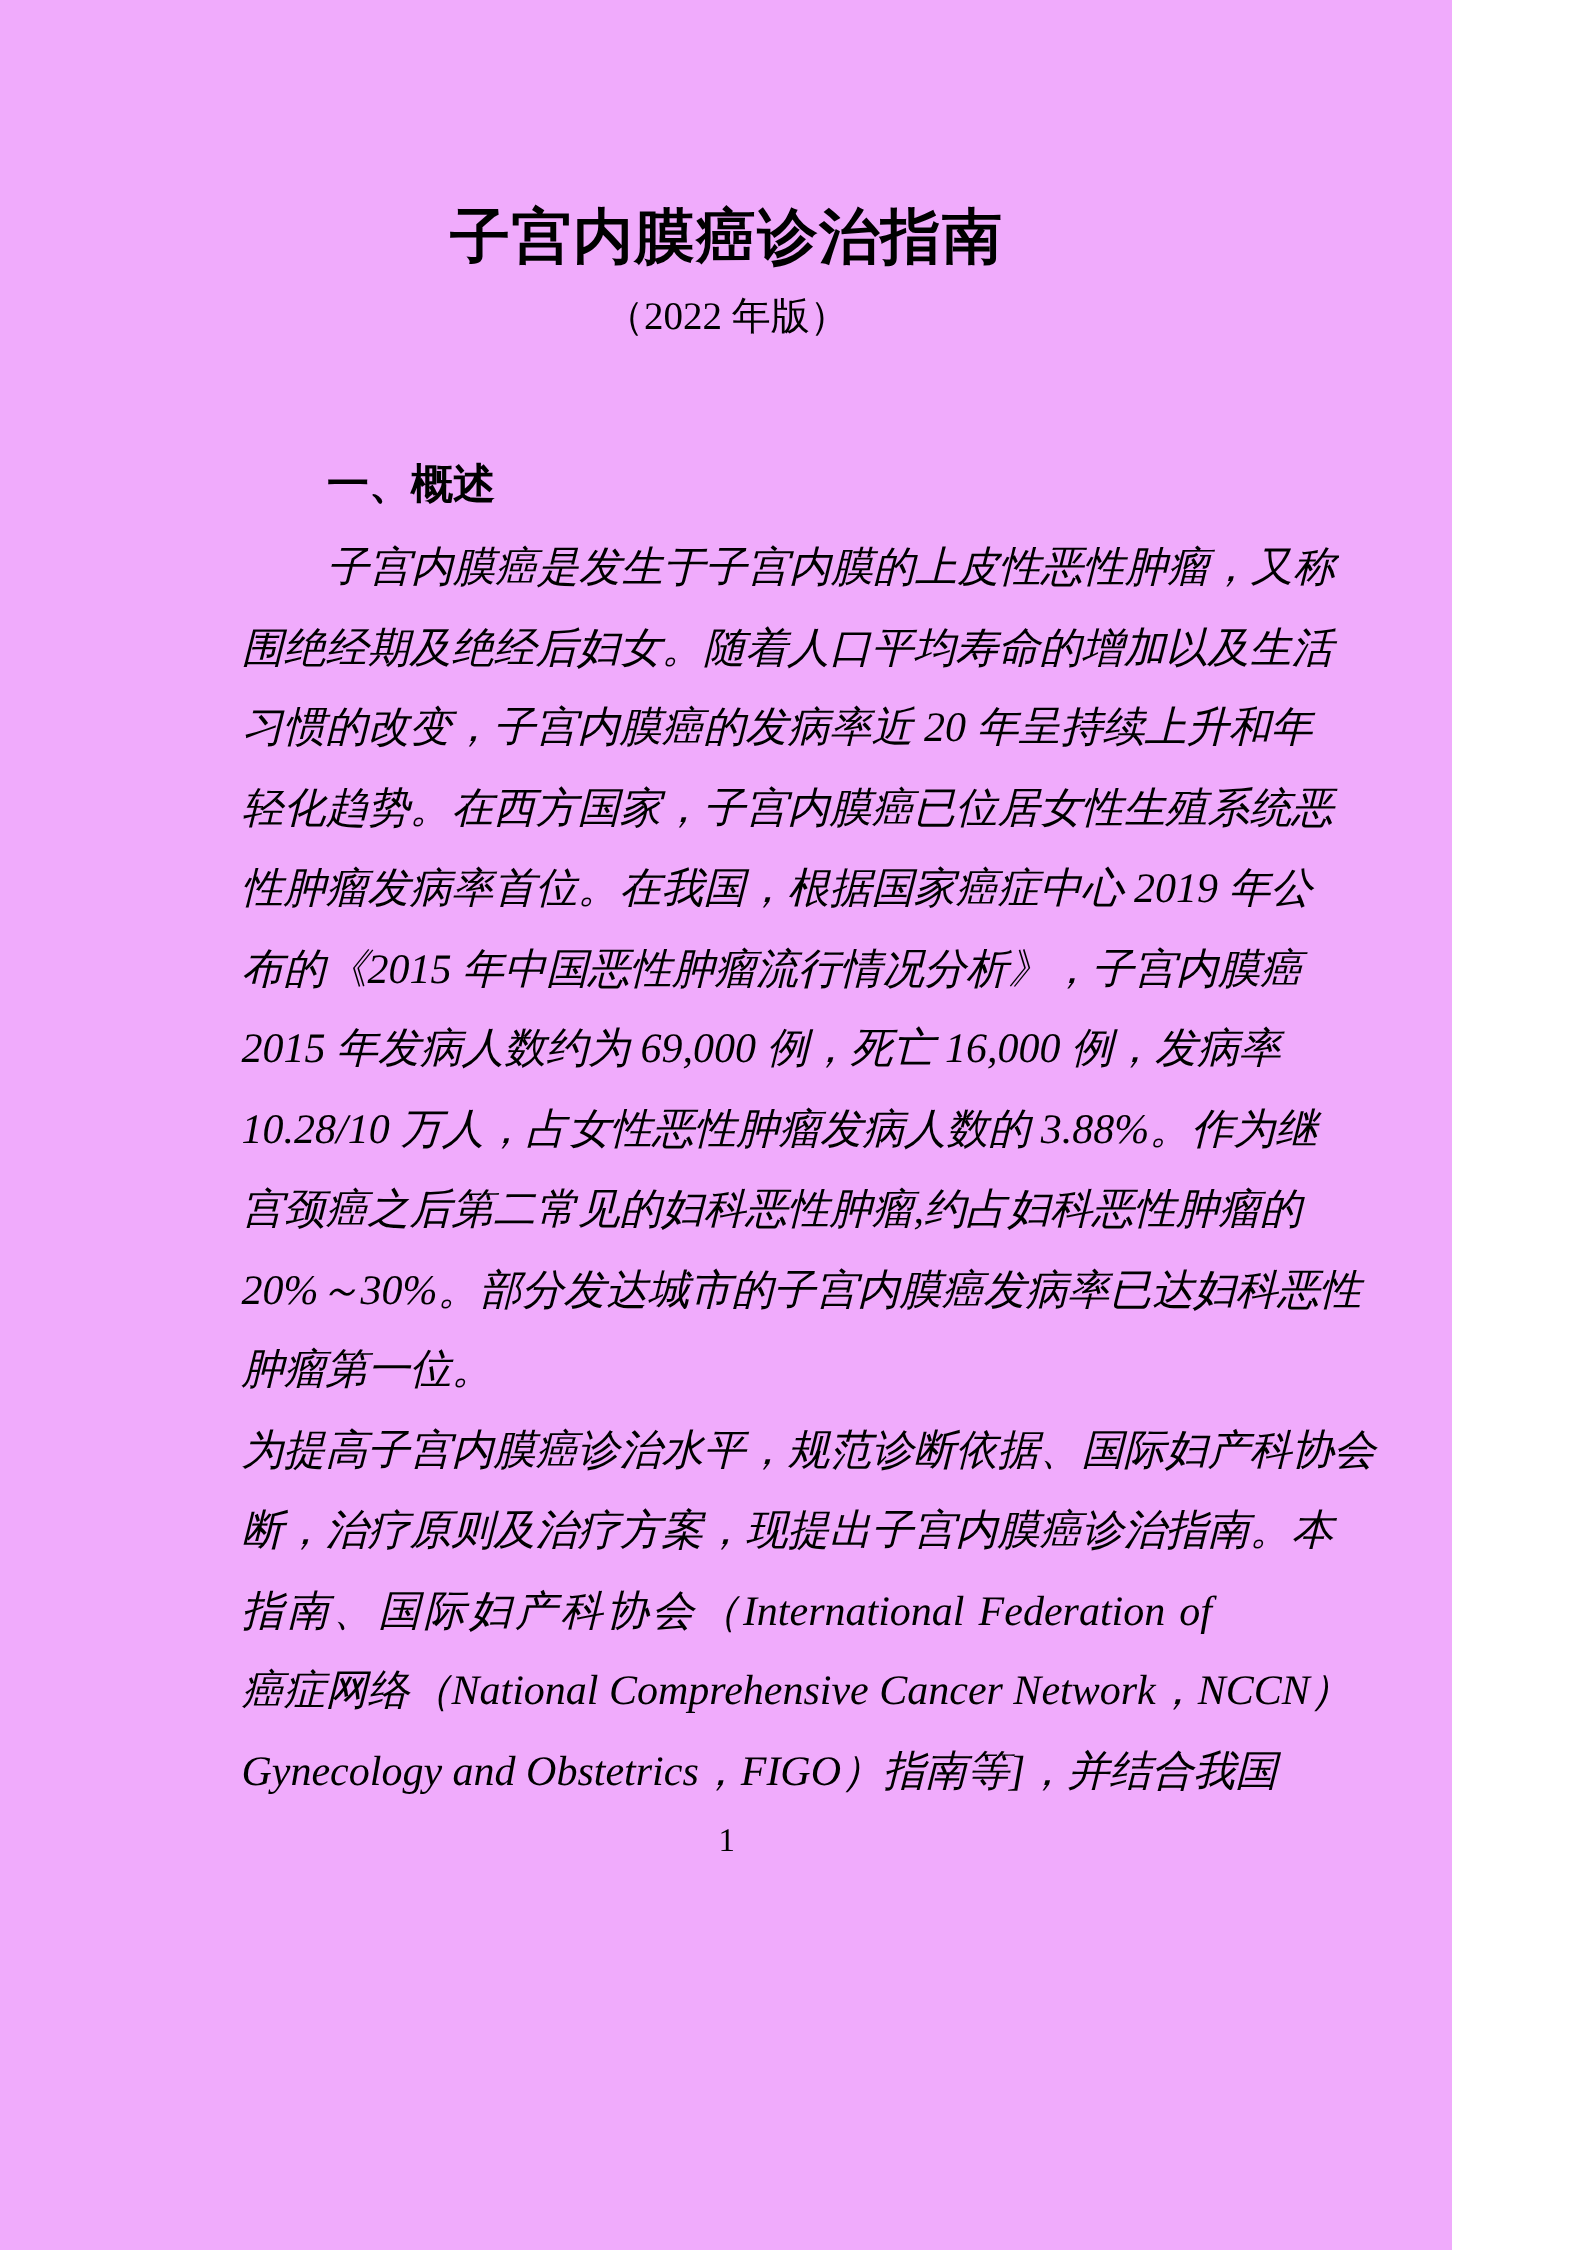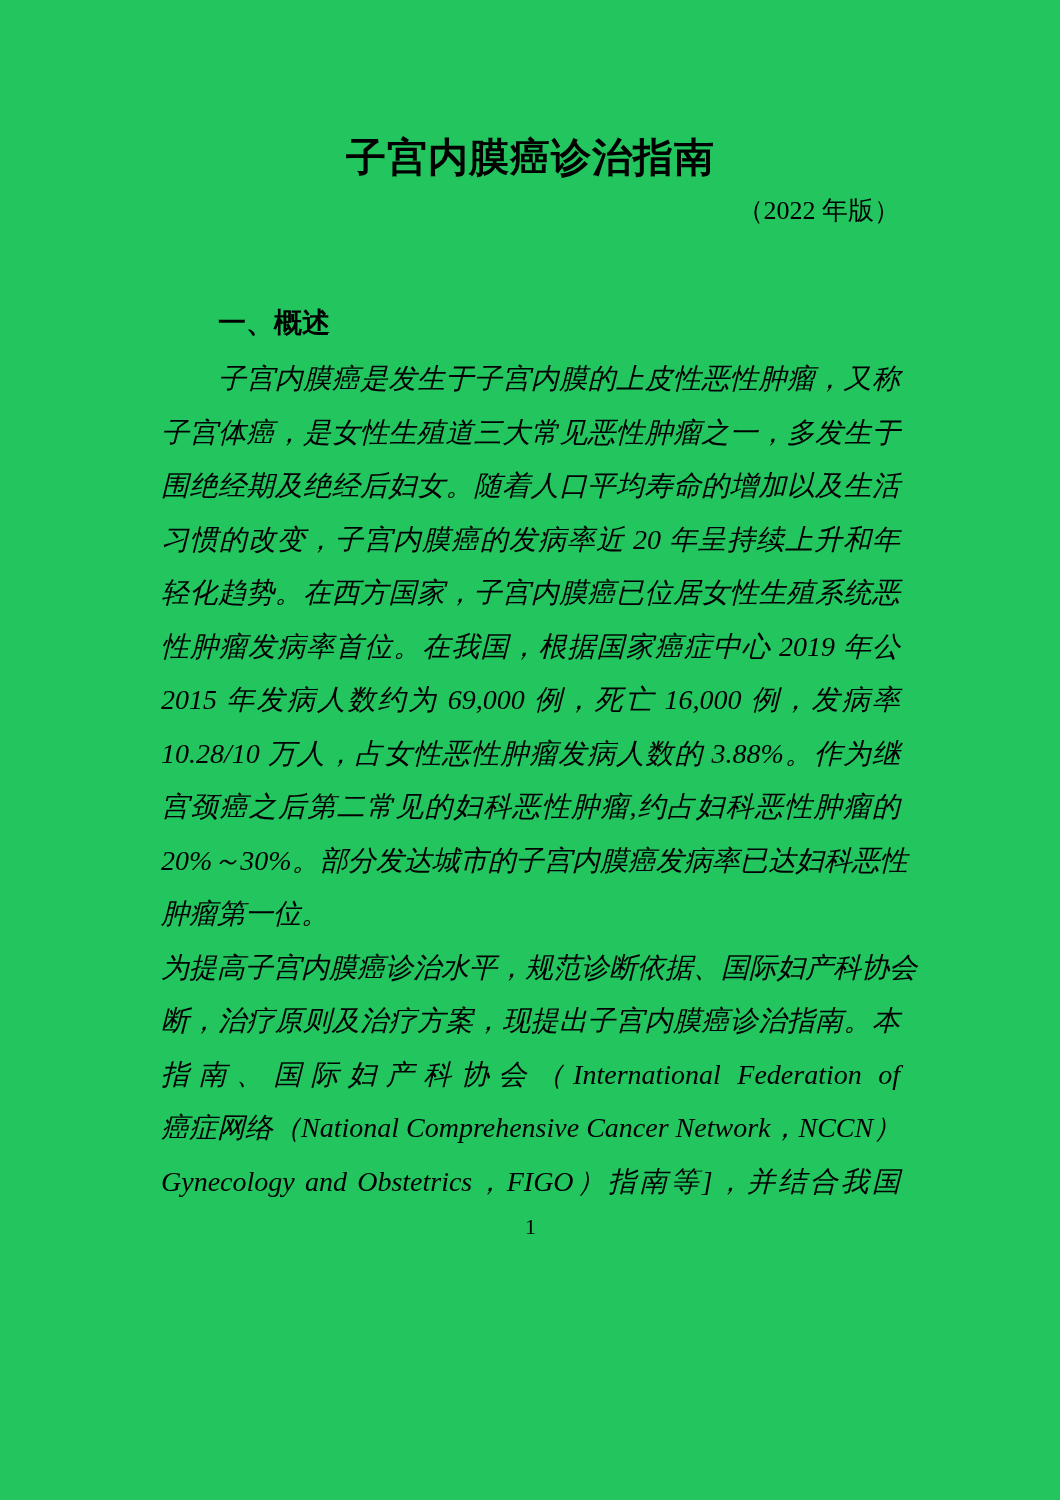--- a/index.html
+++ b/index.html
@@ -2,40 +2,40 @@
 <html><head>
 <meta charset="utf-8">
 <style>
   html, body {
     margin: 0;
     padding: 0;
     background: #ffffff;
   }
   .page {
     position: relative;
-    width: 1060px;
+    width: 968px;
     height: 1500px;
-    background: #22c55e;
+    background: #f0abfc;
     color: #000000;
     overflow: hidden;
     font-family: "Liberation Serif", "DejaVu Serif", serif;
   }
   .content {
     padding: 134px 160px 0 161px; 
   }
   .doc-title {
     text-align: center;
     font-size: 40px;
     line-height: 48px;
     font-weight: bold;
     letter-spacing: 1px;
     font-family: "Liberation Serif", "DejaVu Serif", serif;
   }
   .doc-subtitle {
-    text-align: right;
+    text-align: center;
     font-size: 26px;
     line-height: 30px;
     margin-top: 14px;
     font-family: "Liberation Serif", "DejaVu Serif", serif;
   }
   .section-heading {
     margin-top: 82px;
     font-size: 28px;
     line-height: 30px;
     font-weight: bold;
@@ -79,25 +79,25 @@
   <div class="content">
 
     <div class="doc-title">子宫内膜癌诊治指南</div>
 
     <div class="doc-subtitle">（2022 年版）</div>
 
     <div class="section-heading">一、概述</div>
 
     <div class="para">
       <div class="line indent">子宫内膜癌是发生于子宫内膜的上皮性恶性肿瘤，又称</div>
-      <div class="line">子宫体癌，是女性生殖道三大常见恶性肿瘤之一，多发生于</div>
       <div class="line">围绝经期及绝经后妇女。随着人口平均寿命的增加以及生活</div>
       <div class="line">习惯的改变，子宫内膜癌的发病率近 20 年呈持续上升和年</div>
       <div class="line">轻化趋势。在西方国家，子宫内膜癌已位居女性生殖系统恶</div>
       <div class="line">性肿瘤发病率首位。在我国，根据国家癌症中心 2019 年公</div>
+      <div class="line">布的《2015 年中国恶性肿瘤流行情况分析》，子宫内膜癌</div>
       <div class="line">2015 年发病人数约为 69,000 例，死亡 16,000 例，发病率</div>
       <div class="line">10.28/10 万人，占女性恶性肿瘤发病人数的 3.88%。作为继</div>
       <div class="line">宫颈癌之后第二常见的妇科恶性肿瘤,约占妇科恶性肿瘤的</div>
       <div class="line">20%～30%。部分发达城市的子宫内膜癌发病率已达妇科恶性</div>
       <div class="line no-just">肿瘤第一位。</div>
     </div>
 
     <div class="para">
       <div class="line">为提高子宫内膜癌诊治水平，规范诊断依据、国际妇产科协会</div>
       <div class="line">断，治疗原则及治疗方案，现提出子宫内膜癌诊治指南。本</div>

